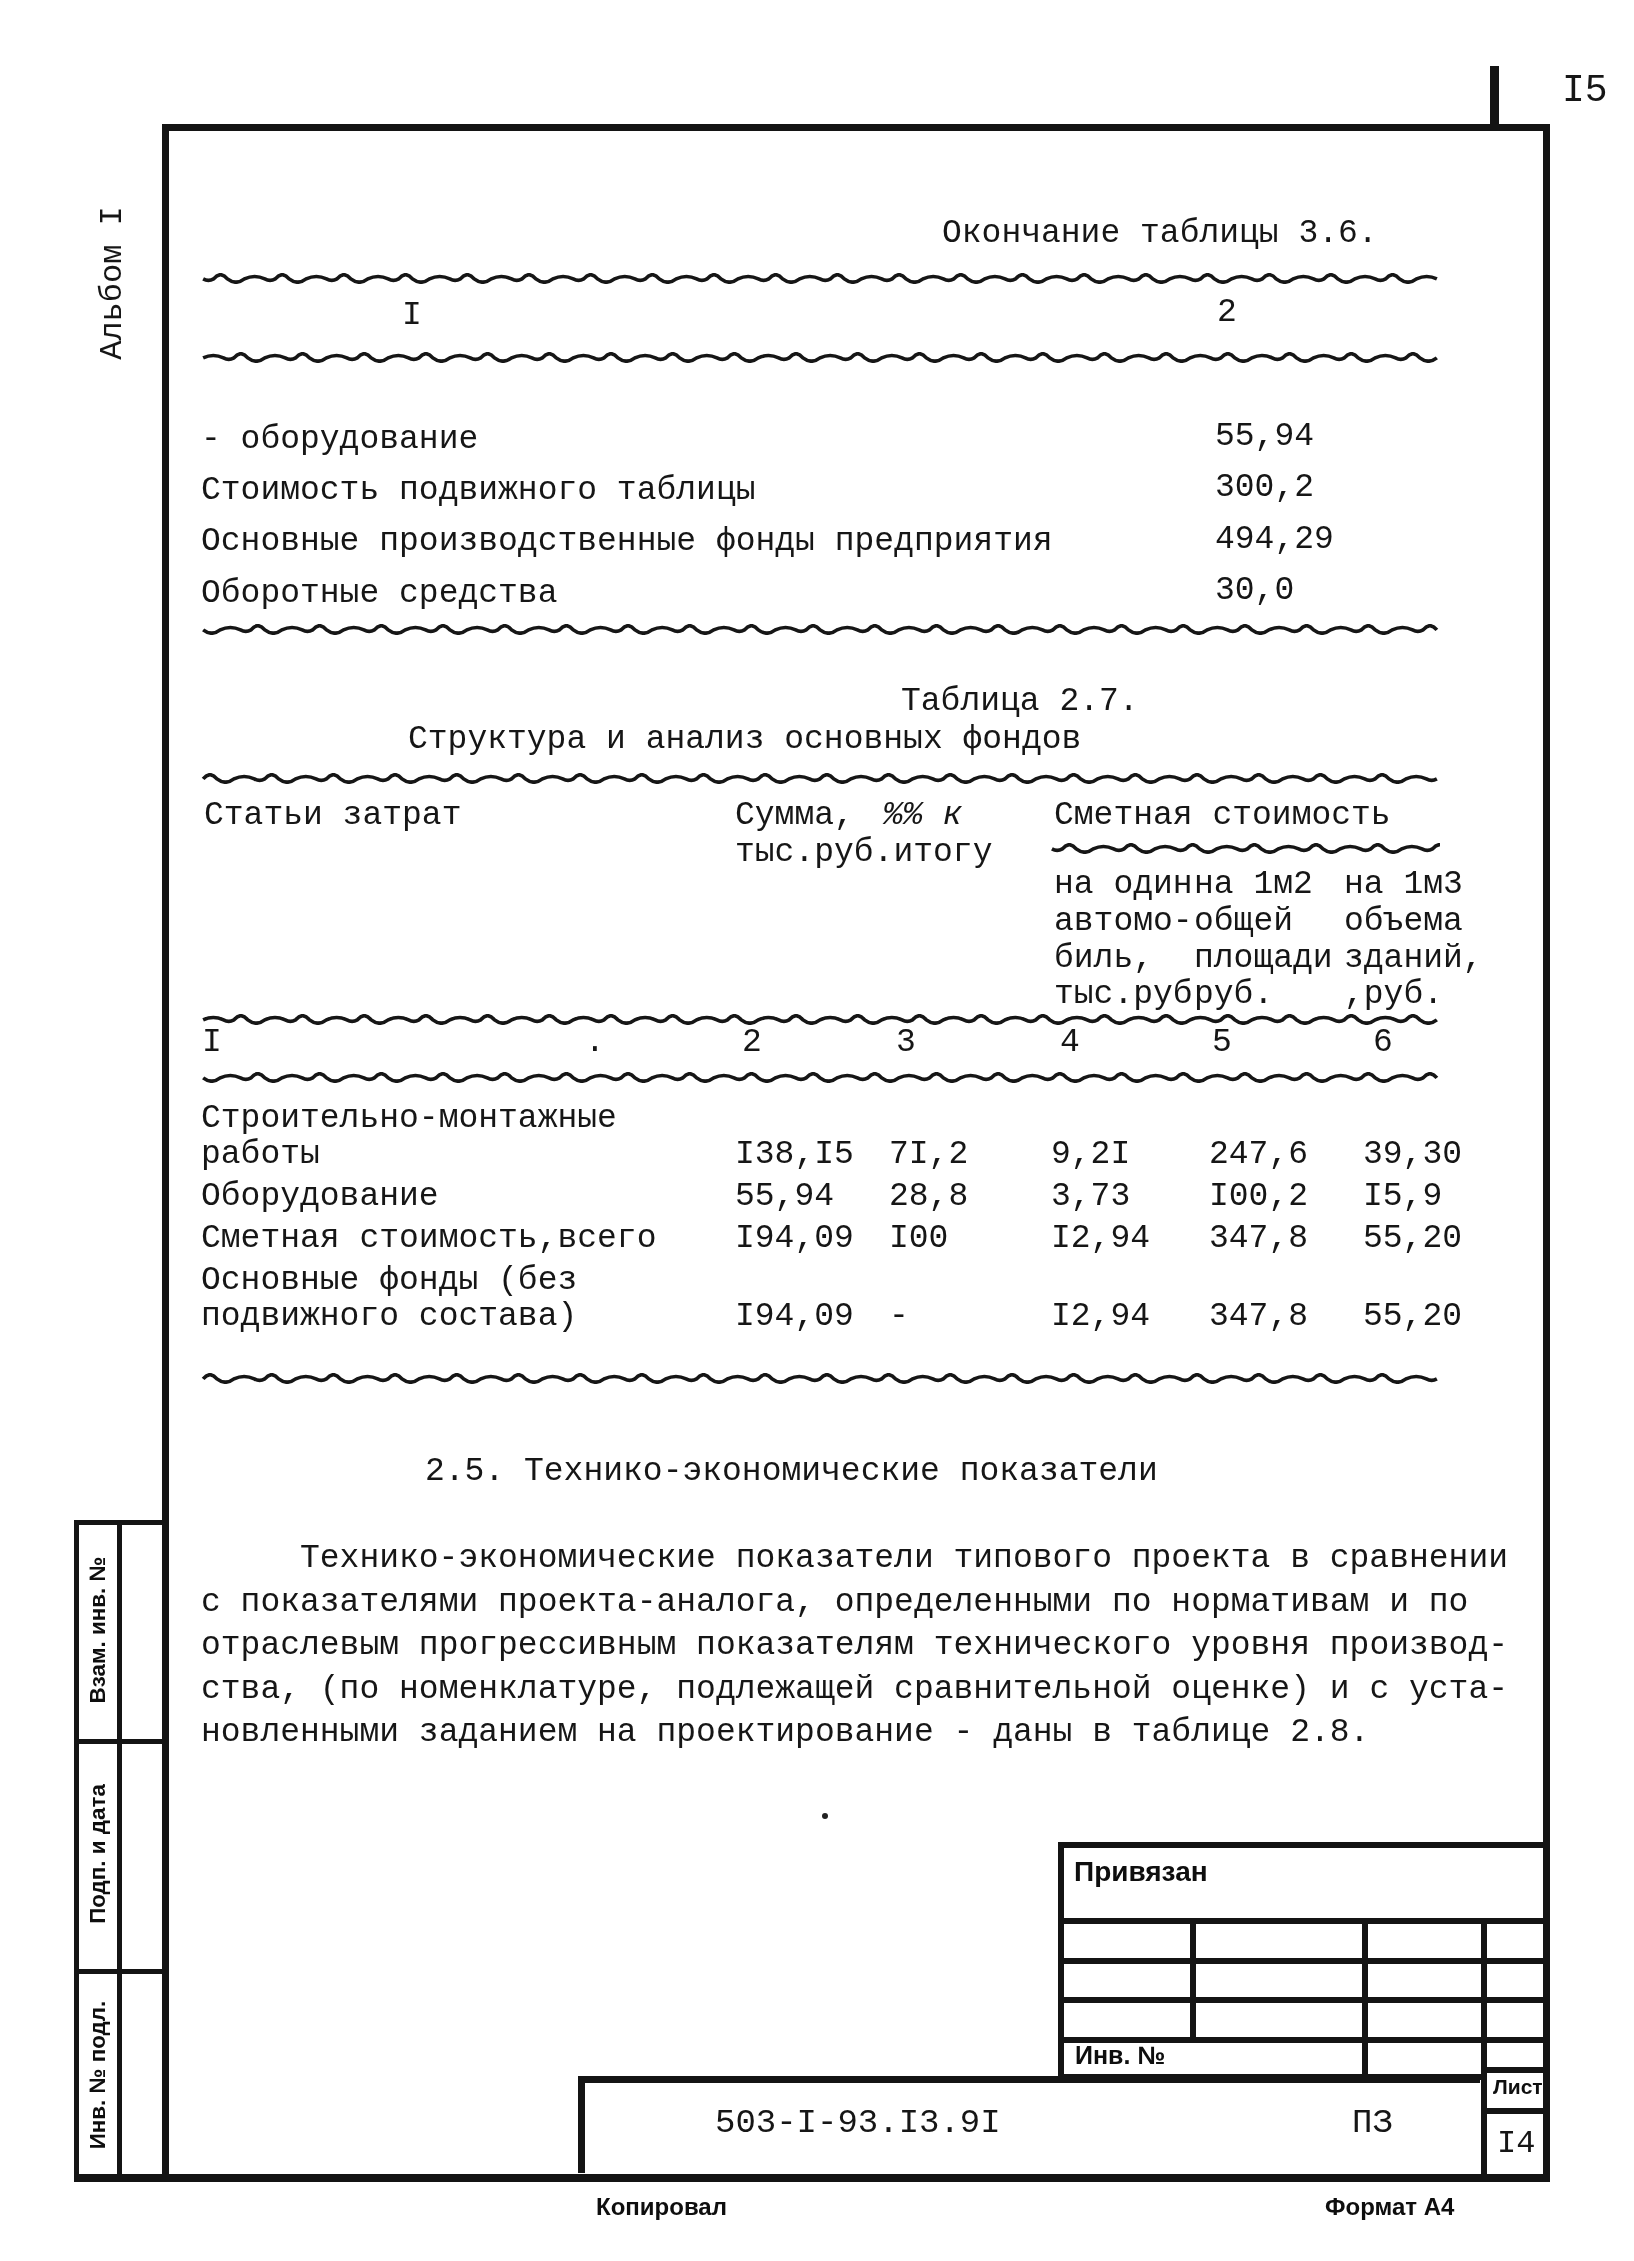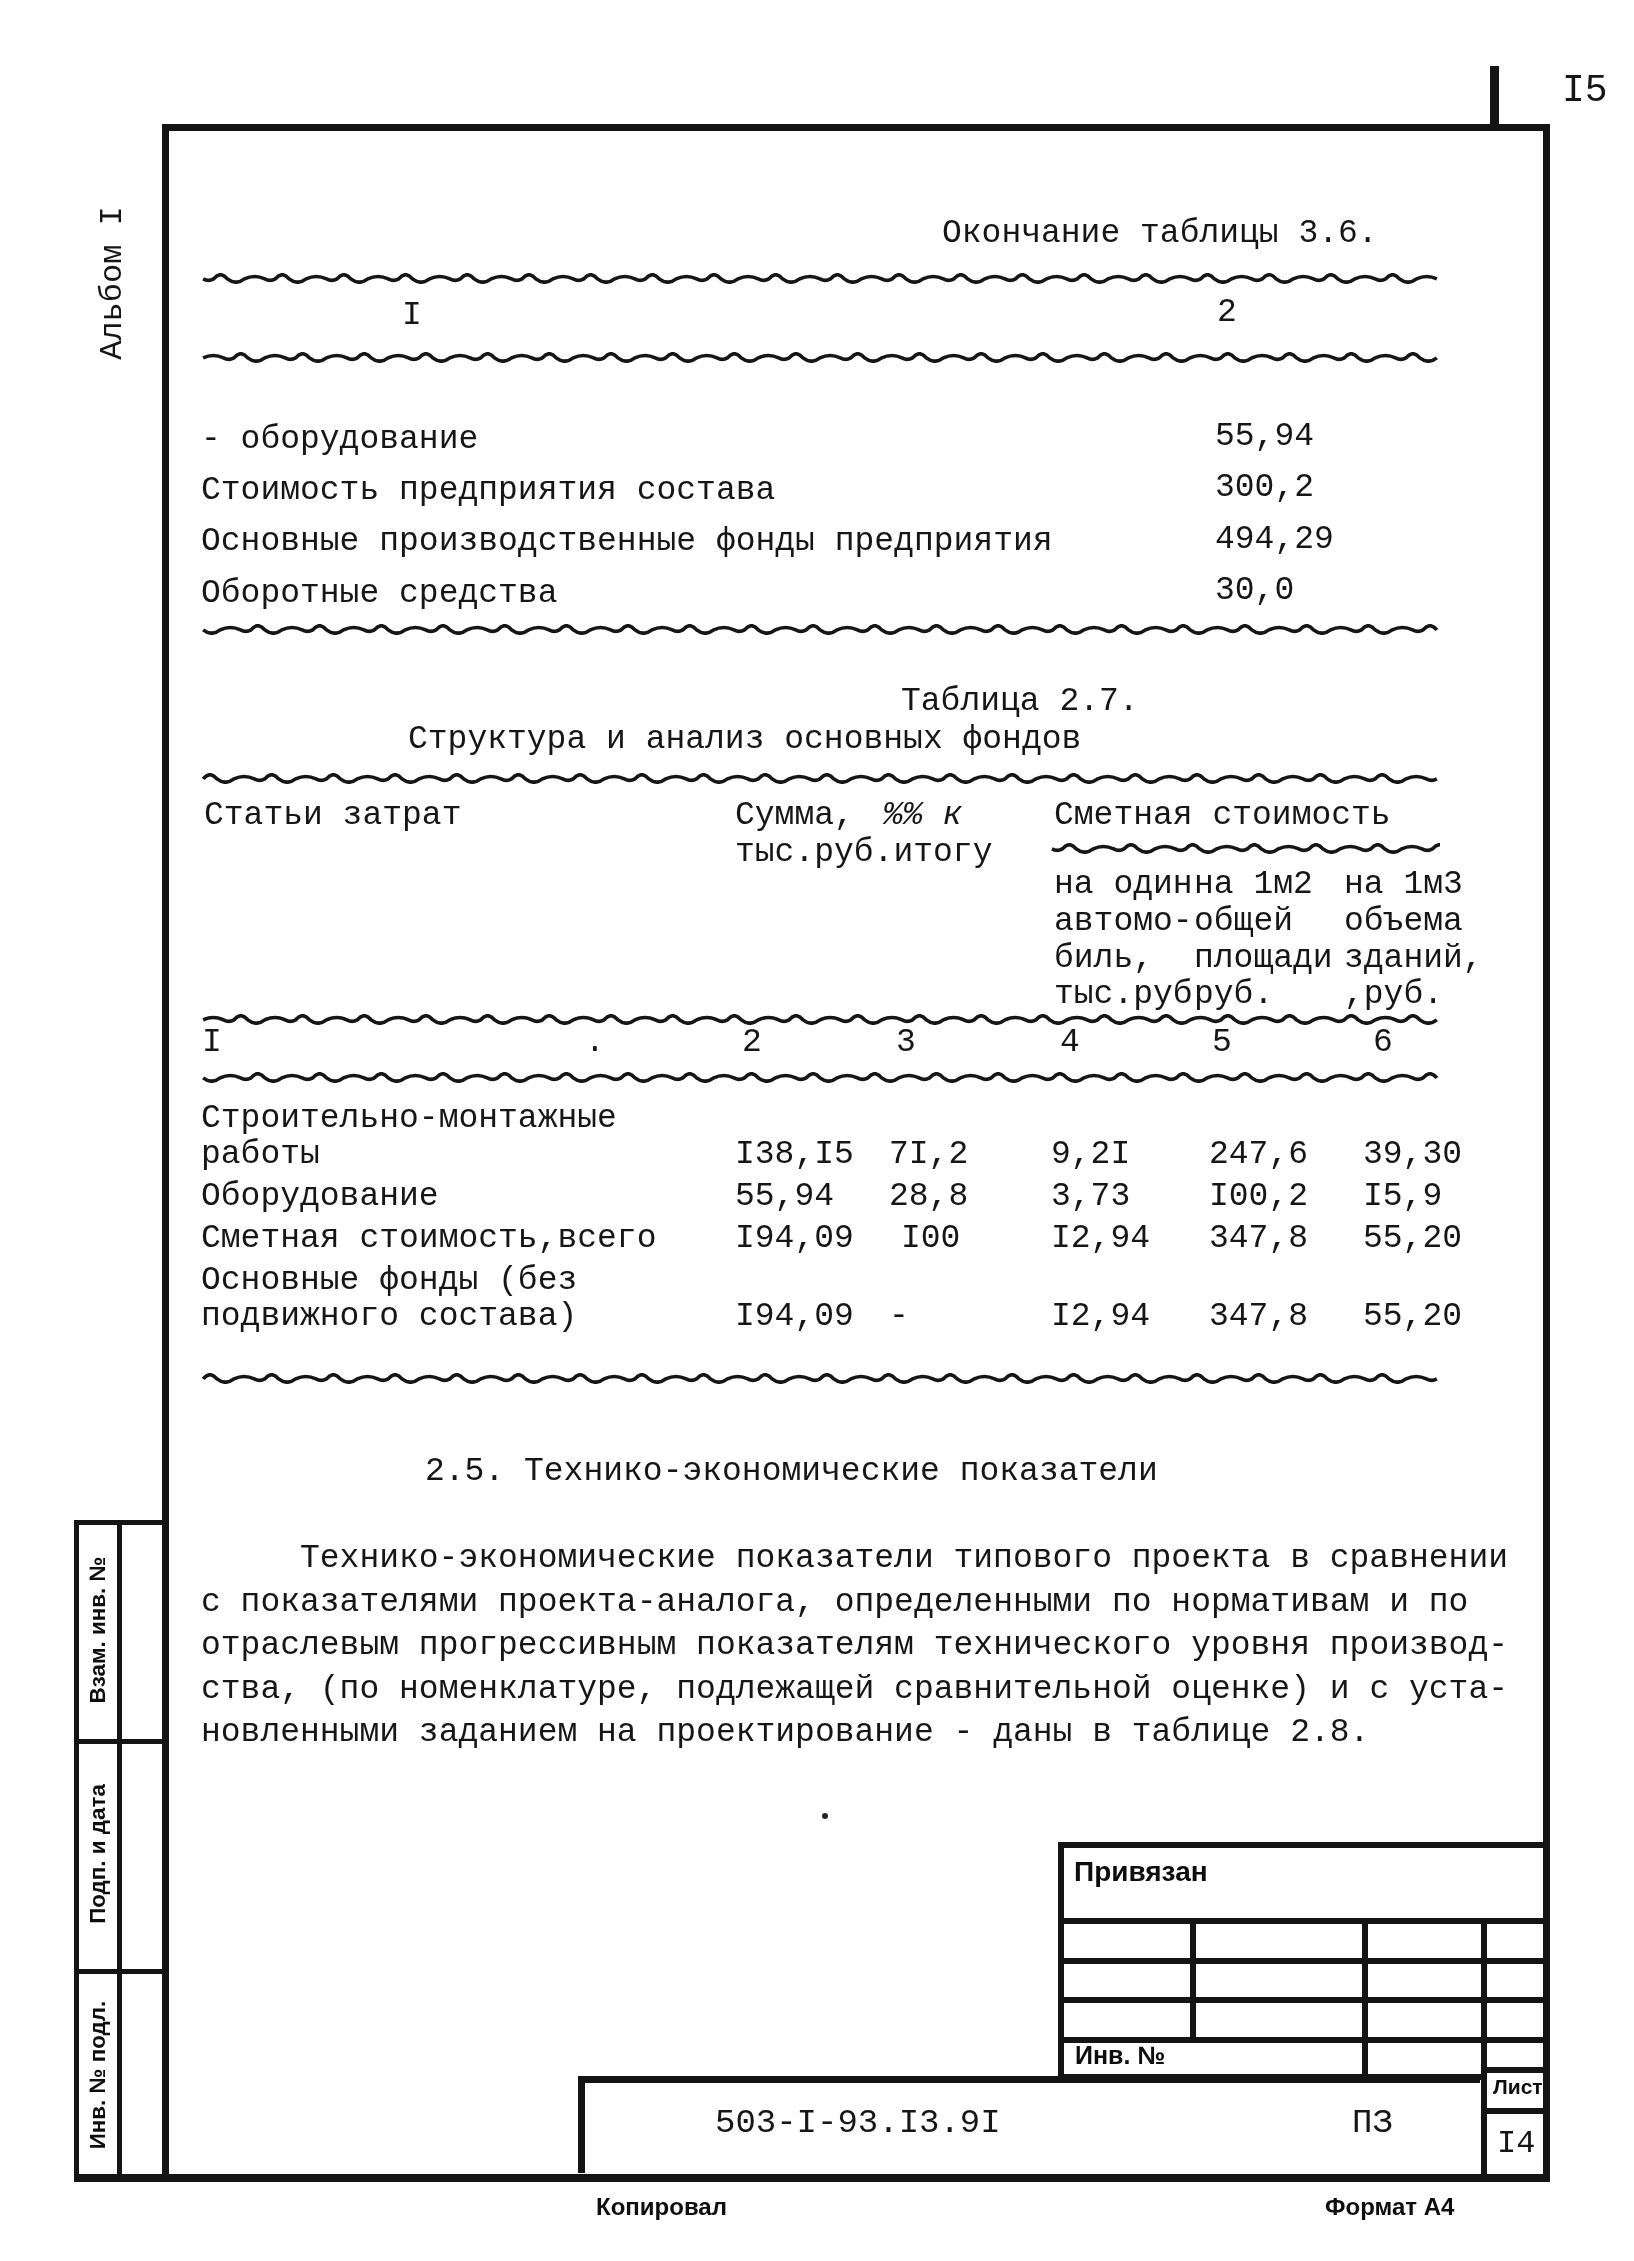--- a/index.html
+++ b/index.html
@@ -43,21 +43,21 @@
       <path d="M0,9 q8,4.4 16,0 q10.5,-12.799999999999999 21,0 q13,10 26,0 q15.5,-7.2 31,0 q8,4.4 16,0 q10.5,-12.799999999999999 21,0 q13,10 26,0 q15.5,-7.2 31,0 q8,4.4 16,0 q10.5,-12.799999999999999 21,0 q13,10 26,0 q15.5,-7.2 31,0 q8,4.4 16,0 q10.5,-12.799999999999999 21,0 q13,10 26,0 q15.5,-7.2 31,0 q8,4.4 16,0 q10.5,-12.799999999999999 21,0 q13,10 26,0 q15.5,-7.2 31,0 q8,4.4 16,0 q10.5,-12.799999999999999 21,0 q13,10 26,0 q15.5,-7.2 31,0 q8,4.4 16,0 q10.5,-12.799999999999999 21,0 q13,10 26,0 q15.5,-7.2 31,0 q8,4.4 16,0 q10.5,-12.799999999999999 21,0 q13,10 26,0 q15.5,-7.2 31,0 q8,4.4 16,0 q10.5,-12.799999999999999 21,0 q13,10 26,0 q15.5,-7.2 31,0 q8,4.4 16,0 q10.5,-12.799999999999999 21,0 q13,10 26,0 q15.5,-7.2 31,0 q8,4.4 16,0 q10.5,-12.799999999999999 21,0 q13,10 26,0 q15.5,-7.2 31,0 q8,4.4 16,0 q10.5,-12.799999999999999 21,0 q13,10 26,0 q15.5,-7.2 31,0 q8,4.4 16,0 q10.5,-12.799999999999999 21,0 q13,10 26,0 q15.5,-7.2 31,0 q8,4.4 16,0 q10.5,-12.799999999999999 21,0 q13,10 26,0 q15.5,-7.2 31,0 q8,4.4 16,0 q10.5,-12.799999999999999 21,0 q13,10 26,0 q15.5,-7.2 31,0 q8,4.4 16,0 q10.5,-12.799999999999999 21,0 q13,10 26,0 q15.5,-7.2 31,0 q8,4.4 16,0 q10.5,-12.799999999999999 21,0 q13,10 26,0 q15.5,-7.2 31,0 q8,4.4 16,0 q10.5,-12.799999999999999 21,0 q13,10 26,0 q15.5,-7.2 31,0 q8,4.4 16,0 q10.5,-12.799999999999999 21,0 q13,10 26,0 q15.5,-7.2 31,0 q8,4.4 16,0 q10.5,-12.799999999999999 21,0 q13,10 26,0 q15.5,-7.2 31,0" fill="none" stroke="#161616" stroke-width="5.5"></path>
     </svg></div>
 <span class="m" style="left:402px;top:298px;">I</span>
 <span class="m" style="left:1217px;top:295px;">2</span>
 <div class="wavy" style="left:201px;top:352px;width:1238px;"><svg width="1238" height="10.5" viewBox="0 0 1880 16">
       <path d="M0,9 q15.5,-7.2 31,0 q8,4.4 16,0 q10.5,-12.799999999999999 21,0 q13,10 26,0 q15.5,-7.2 31,0 q8,4.4 16,0 q10.5,-12.799999999999999 21,0 q13,10 26,0 q15.5,-7.2 31,0 q8,4.4 16,0 q10.5,-12.799999999999999 21,0 q13,10 26,0 q15.5,-7.2 31,0 q8,4.4 16,0 q10.5,-12.799999999999999 21,0 q13,10 26,0 q15.5,-7.2 31,0 q8,4.4 16,0 q10.5,-12.799999999999999 21,0 q13,10 26,0 q15.5,-7.2 31,0 q8,4.4 16,0 q10.5,-12.799999999999999 21,0 q13,10 26,0 q15.5,-7.2 31,0 q8,4.4 16,0 q10.5,-12.799999999999999 21,0 q13,10 26,0 q15.5,-7.2 31,0 q8,4.4 16,0 q10.5,-12.799999999999999 21,0 q13,10 26,0 q15.5,-7.2 31,0 q8,4.4 16,0 q10.5,-12.799999999999999 21,0 q13,10 26,0 q15.5,-7.2 31,0 q8,4.4 16,0 q10.5,-12.799999999999999 21,0 q13,10 26,0 q15.5,-7.2 31,0 q8,4.4 16,0 q10.5,-12.799999999999999 21,0 q13,10 26,0 q15.5,-7.2 31,0 q8,4.4 16,0 q10.5,-12.799999999999999 21,0 q13,10 26,0 q15.5,-7.2 31,0 q8,4.4 16,0 q10.5,-12.799999999999999 21,0 q13,10 26,0 q15.5,-7.2 31,0 q8,4.4 16,0 q10.5,-12.799999999999999 21,0 q13,10 26,0 q15.5,-7.2 31,0 q8,4.4 16,0 q10.5,-12.799999999999999 21,0 q13,10 26,0 q15.5,-7.2 31,0 q8,4.4 16,0 q10.5,-12.799999999999999 21,0 q13,10 26,0 q15.5,-7.2 31,0 q8,4.4 16,0 q10.5,-12.799999999999999 21,0 q13,10 26,0 q15.5,-7.2 31,0 q8,4.4 16,0 q10.5,-12.799999999999999 21,0 q13,10 26,0 q15.5,-7.2 31,0 q8,4.4 16,0 q10.5,-12.799999999999999 21,0 q13,10 26,0 q15.5,-7.2 31,0 q8,4.4 16,0 q10.5,-12.799999999999999 21,0 q13,10 26,0" fill="none" stroke="#161616" stroke-width="5.5"></path>
     </svg></div>
 
 <span class="m" style="left:201px;top:422px;">- оборудование</span>
 <span class="m" style="left:1215px;top:419px;">55,94</span>
-<span class="m" style="left:201px;top:473px;">Стоимость предприятия состава</span>
+<span class="m" style="left:201px;top:473px;">Стоимость подвижного таблицы</span>
 <span class="m" style="left:1215px;top:470px;">300,2</span>
 <span class="m" style="left:201px;top:524px;">Основные производственные фонды предприятия</span>
 <span class="m" style="left:1215px;top:522px;">494,29</span>
 <span class="m" style="left:201px;top:576px;">Оборотные средства</span>
 <span class="m" style="left:1215px;top:573px;">30,0</span>
 <div class="wavy" style="left:201px;top:624px;width:1238px;"><svg width="1238" height="10.5" viewBox="0 0 1880 16">
       <path d="M0,9 q13,10 26,0 q15.5,-7.2 31,0 q8,4.4 16,0 q10.5,-12.799999999999999 21,0 q13,10 26,0 q15.5,-7.2 31,0 q8,4.4 16,0 q10.5,-12.799999999999999 21,0 q13,10 26,0 q15.5,-7.2 31,0 q8,4.4 16,0 q10.5,-12.799999999999999 21,0 q13,10 26,0 q15.5,-7.2 31,0 q8,4.4 16,0 q10.5,-12.799999999999999 21,0 q13,10 26,0 q15.5,-7.2 31,0 q8,4.4 16,0 q10.5,-12.799999999999999 21,0 q13,10 26,0 q15.5,-7.2 31,0 q8,4.4 16,0 q10.5,-12.799999999999999 21,0 q13,10 26,0 q15.5,-7.2 31,0 q8,4.4 16,0 q10.5,-12.799999999999999 21,0 q13,10 26,0 q15.5,-7.2 31,0 q8,4.4 16,0 q10.5,-12.799999999999999 21,0 q13,10 26,0 q15.5,-7.2 31,0 q8,4.4 16,0 q10.5,-12.799999999999999 21,0 q13,10 26,0 q15.5,-7.2 31,0 q8,4.4 16,0 q10.5,-12.799999999999999 21,0 q13,10 26,0 q15.5,-7.2 31,0 q8,4.4 16,0 q10.5,-12.799999999999999 21,0 q13,10 26,0 q15.5,-7.2 31,0 q8,4.4 16,0 q10.5,-12.799999999999999 21,0 q13,10 26,0 q15.5,-7.2 31,0 q8,4.4 16,0 q10.5,-12.799999999999999 21,0 q13,10 26,0 q15.5,-7.2 31,0 q8,4.4 16,0 q10.5,-12.799999999999999 21,0 q13,10 26,0 q15.5,-7.2 31,0 q8,4.4 16,0 q10.5,-12.799999999999999 21,0 q13,10 26,0 q15.5,-7.2 31,0 q8,4.4 16,0 q10.5,-12.799999999999999 21,0 q13,10 26,0 q15.5,-7.2 31,0 q8,4.4 16,0 q10.5,-12.799999999999999 21,0 q13,10 26,0 q15.5,-7.2 31,0 q8,4.4 16,0 q10.5,-12.799999999999999 21,0 q13,10 26,0 q15.5,-7.2 31,0 q8,4.4 16,0 q10.5,-12.799999999999999 21,0 q13,10 26,0 q15.5,-7.2 31,0 q8,4.4 16,0 q10.5,-12.799999999999999 21,0" fill="none" stroke="#161616" stroke-width="5.5"></path>
     </svg></div>
 
 <span class="m" style="left:901px;top:684px;">Таблица 2.7.</span>
@@ -112,21 +112,21 @@
 
 <span class="m" style="left:201px;top:1179px;">Оборудование</span>
 <span class="m" style="left:735px;top:1179px;">55,94</span>
 <span class="m" style="left:889px;top:1179px;">28,8</span>
 <span class="m" style="left:1051px;top:1179px;">3,73</span>
 <span class="m" style="left:1209px;top:1179px;">I00,2</span>
 <span class="m" style="left:1363px;top:1179px;">I5,9</span>
 
 <span class="m" style="left:201px;top:1221px;">Сметная стоимость,всего</span>
 <span class="m" style="left:735px;top:1221px;">I94,09</span>
-<span class="m" style="left:889px;top:1221px;margin-left:12px;">I00</span>
+<span class="m" style="left:889px;top:1221px;">I00</span>
 <span class="m" style="left:1051px;top:1221px;">I2,94</span>
 <span class="m" style="left:1209px;top:1221px;">347,8</span>
 <span class="m" style="left:1363px;top:1221px;">55,20</span>
 
 <span class="m" style="left:201px;top:1263px;">Основные фонды (без</span>
 <span class="m" style="left:201px;top:1299px;">подвижного состава)</span>
 <span class="m" style="left:735px;top:1299px;">I94,09</span>
 <span class="m" style="left:889px;top:1299px;">-</span>
 <span class="m" style="left:1051px;top:1299px;">I2,94</span>
 <span class="m" style="left:1209px;top:1299px;">347,8</span>

